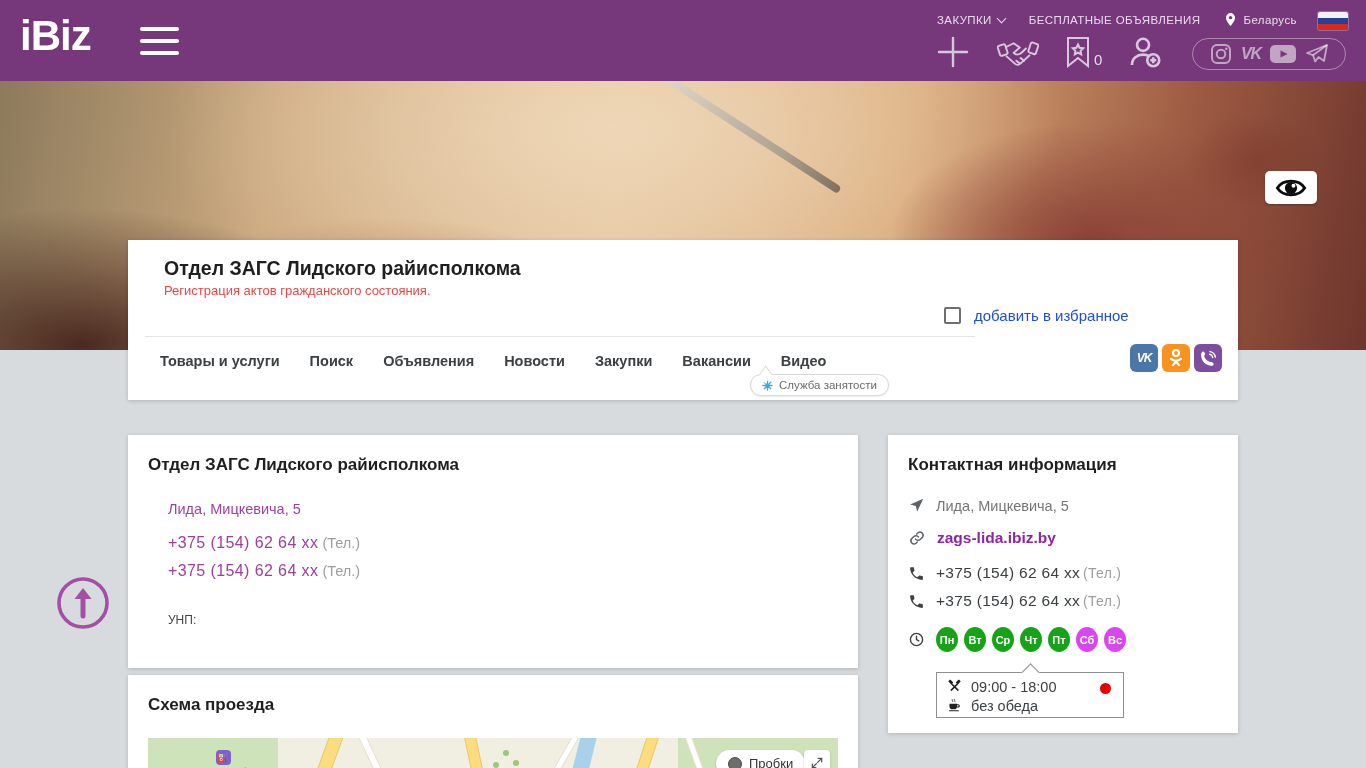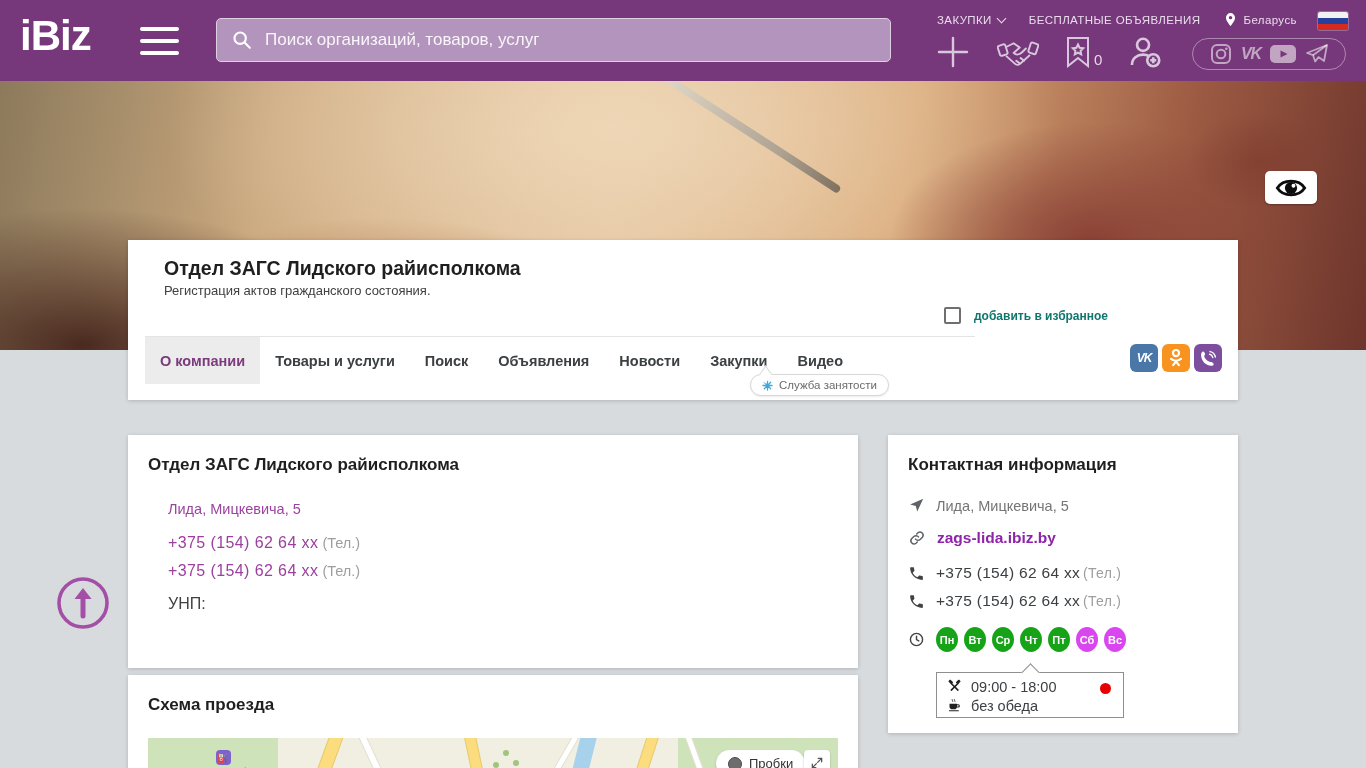--- a/index.html
+++ b/index.html
@@ -40,41 +40,41 @@
       radial-gradient(520px 260px at 28% 104%, #b06a42 0%, rgba(176,106,66,0) 55%),
       radial-gradient(640px 320px at 45% 18%, #eed6b6 0%, rgba(238,214,182,0) 70%),
       linear-gradient(100deg,#8c7a5c 0%,#caa87e 20%,#e4c49e 45%,#d9a877 65%,#9c5a42 85%,#6e352c 100%);}
   .pen{position:absolute;left:46%;top:16%;width:230px;height:8px;border-radius:4px;
     background:linear-gradient(90deg,#e8e4da,#9a948a 70%,#5d574e);transform:rotate(33deg);opacity:.75;}
   .eye-btn{position:absolute;left:1265px;top:90px;width:52px;height:33px;background:#fff;border-radius:5px;display:flex;align-items:center;justify-content:center;cursor:pointer;box-shadow:0 1px 2px rgba(0,0,0,.3);}
   
   .card{background:#fff;box-shadow:0 1px 4px rgba(0,0,0,.18);}
   .profile-card{position:absolute;left:128px;top:240px;width:1110px;height:160px;z-index:10;}
   .profile-title{position:absolute;left:36px;top:17px;font-size:19.5px;font-weight:700;color:#1f1f1f;}
-  .profile-sub{position:absolute;left:36px;top:43px;font-size:13px;color:#404040;}
+  .profile-sub{position:absolute;left:36px;top:43px;font-size:13px;color:#ef4444;}
   .favorite{position:absolute;left:816px;top:67px;display:flex;align-items:center;gap:13px;cursor:pointer;}
   .checkbox{width:17px;height:17px;border:2px solid #6f6f6f;border-radius:2px;background:#fff;}
-  .fav-label{color:#0f766e;font-weight:700;font-size:12px;}
+  .fav-label{color:#1d4ed8;font-weight:400;font-size:15px;}
   .tabs{position:absolute;left:17px;top:96px;width:830px;height:48px;border-top:1px solid #e4e4e4;display:flex;align-items:stretch;}
   .tab{display:flex;align-items:center;padding:0 15px;font-size:14.5px;font-weight:700;color:#3c4043;cursor:pointer;white-space:nowrap;}
   .tab.active{background:#ececec;color:#7b3b7d;}
   .card-socials{position:absolute;right:16px;top:104px;display:flex;gap:4px;}
   .sq{width:28px;height:28px;border-radius:6px;display:flex;align-items:center;justify-content:center;cursor:pointer;}
   .sq-vk{background:#4a76a8;} .sq-ok{background:#f7931e;} .sq-viber{background:#7d4e9e;}
   .sq .vk-small{font-weight:900;font-size:12px;color:#fff;letter-spacing:-1px;font-style:italic;}
   .badge{position:absolute;left:622px;top:134px;height:22px;background:#fff;border:1px solid #d8d8d8;border-radius:12px;display:flex;align-items:center;gap:6px;padding:0 11px;font-size:11.5px;color:#6b6b6b;box-shadow:0 1px 2px rgba(0,0,0,.08);z-index:12;}
   .badge::before{content:"";position:absolute;left:9px;top:-6px;width:10px;height:10px;background:#fff;border-left:1px solid #d8d8d8;border-top:1px solid #d8d8d8;transform:rotate(55deg) skewX(20deg);}
   
   .about-card{position:absolute;left:128px;top:435px;width:730px;height:233px;}
   .card-h2{position:absolute;left:20px;top:20px;font-size:17px;font-weight:700;color:#1f1f1f;}
   .about-address{position:absolute;left:40px;top:66px;font-size:14.5px;color:#9c43a0;cursor:pointer;}
   .phone-row{position:absolute;left:40px;font-size:16px;letter-spacing:.4px;color:#9c3f9e;font-weight:500;}
   .phone-row .suffix{color:#9e9e9e;font-size:14.5px;font-weight:400;letter-spacing:0;margin-left:4px;}
   .p1{top:99px;} .p2{top:127px;}
-  .unp{position:absolute;left:40px;top:160px;font-size:16px;color:#424242;}
+  .unp{position:absolute;left:40px;top:178px;font-size:12px;color:#424242;}
   
   .map-card{position:absolute;left:128px;top:675px;width:730px;height:330px;}
   .map{position:absolute;left:20px;top:63px;width:690px;height:240px;background:#f1efe2;overflow:hidden;cursor:grab;}
   .m-green{position:absolute;background:#cfe3ba;border-radius:8px;}
   .m-road-y{position:absolute;background:#fbdc7e;box-shadow:0 0 0 1px #e8c96a;}
   .m-road-w{position:absolute;background:#ffffff;box-shadow:0 0 0 1px #e3e0d2;}
   .m-river{position:absolute;background:#a8d2ec;border-radius:6px;}
   .m-tree{position:absolute;width:6px;height:6px;border-radius:50%;background:#9fc57e;}
   .place{position:absolute;left:38px;top:12px;display:flex;flex-direction:column;align-items:center;gap:1px;}
   .place-ic{width:15px;height:15px;background:#7a63cf;border-radius:4px;display:flex;align-items:center;justify-content:center;color:#fff;font-size:9px;font-weight:700;}
@@ -107,27 +107,20 @@
 <body>
 
 <div class="site-header">
   <div class="logo">iBiz</div>
   <div class="hamburger">
       <span></span>
       <span></span>
       <span></span>
     </div>
 
-  <div class="search-wrap">
-    <svg class="ico" width="22" height="22" viewBox="0 0 24 24">
-        <circle cx="10" cy="10" r="6.2" fill="none" stroke="#fff" stroke-width="2.3"></circle>
-        <line x1="14.8" y1="14.8" x2="20.5" y2="20.5" stroke="#fff" stroke-width="2.3" stroke-linecap="round"></line>
-      </svg>
-    <input class="search-input" type="text" placeholder="Поиск организаций, товаров, услуг" style="">
-  </div>
 
   <div class="top-links">
     <div class="top-link">
       <span>ЗАКУПКИ</span>
       <span class="chev"></span>
     </div>
     <div class="top-link">
       <span>БЕСПЛАТНЫЕ ОБЪЯВЛЕНИЯ</span>
     </div>
     <div class="top-link">
@@ -217,37 +210,37 @@
 <div class="card profile-card">
   <h1 class="profile-title">Отдел ЗАГС Лидского райисполкома</h1>
   <p class="profile-sub">Регистрация актов гражданского состояния.</p>
 
   <div class="favorite">
     <div class="checkbox"></div>
     <span class="fav-label">добавить в избранное</span>
   </div>
 
   <div class="tabs">
-    <div class="tab active">
-        <span>О компании</span>
-      </div>
     <div class="tab">
         <span>Товары и услуги</span>
       </div>
     <div class="tab">
         <span>Поиск</span>
       </div>
     <div class="tab">
         <span>Объявления</span>
       </div>
     <div class="tab">
         <span>Новости</span>
       </div>
     <div class="tab">
         <span>Закупки</span>
+      </div>
+    <div class="tab">
+        <span>Вакансии</span>
       </div>
     <div class="tab">
         <span>Видео</span>
       </div>
   </div>
 
   <div class="card-socials">
     <div class="sq sq-vk">
         <span class="vk-small">VK</span>
       </div>

